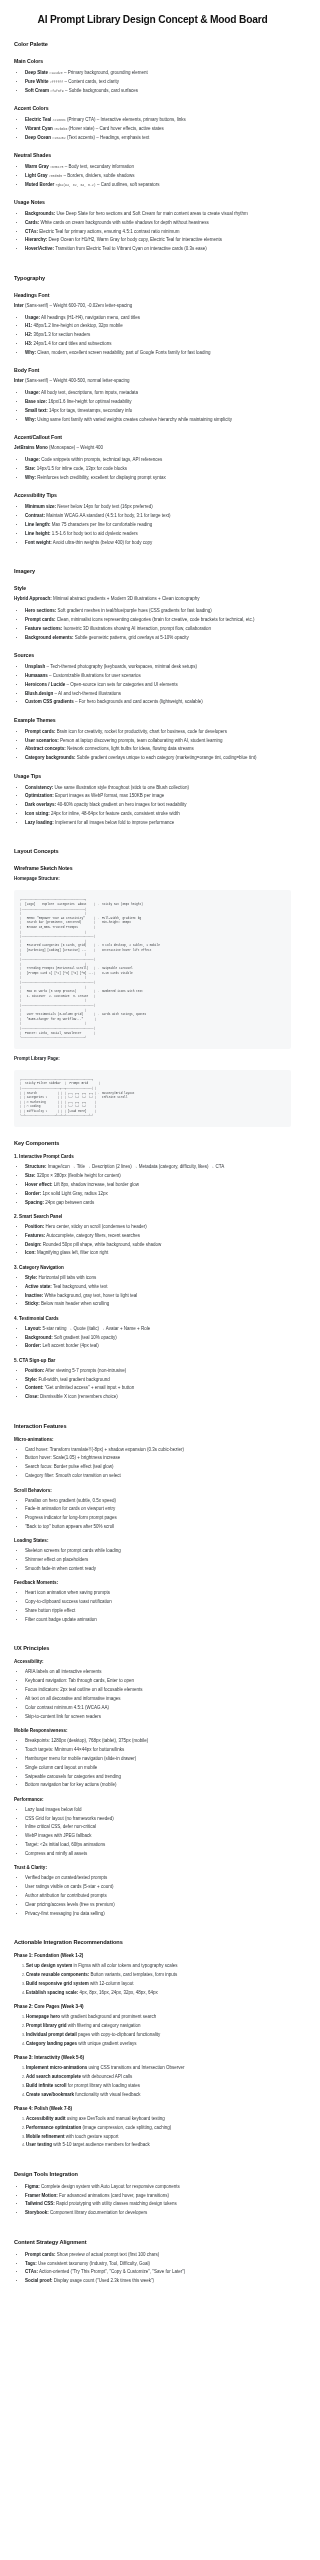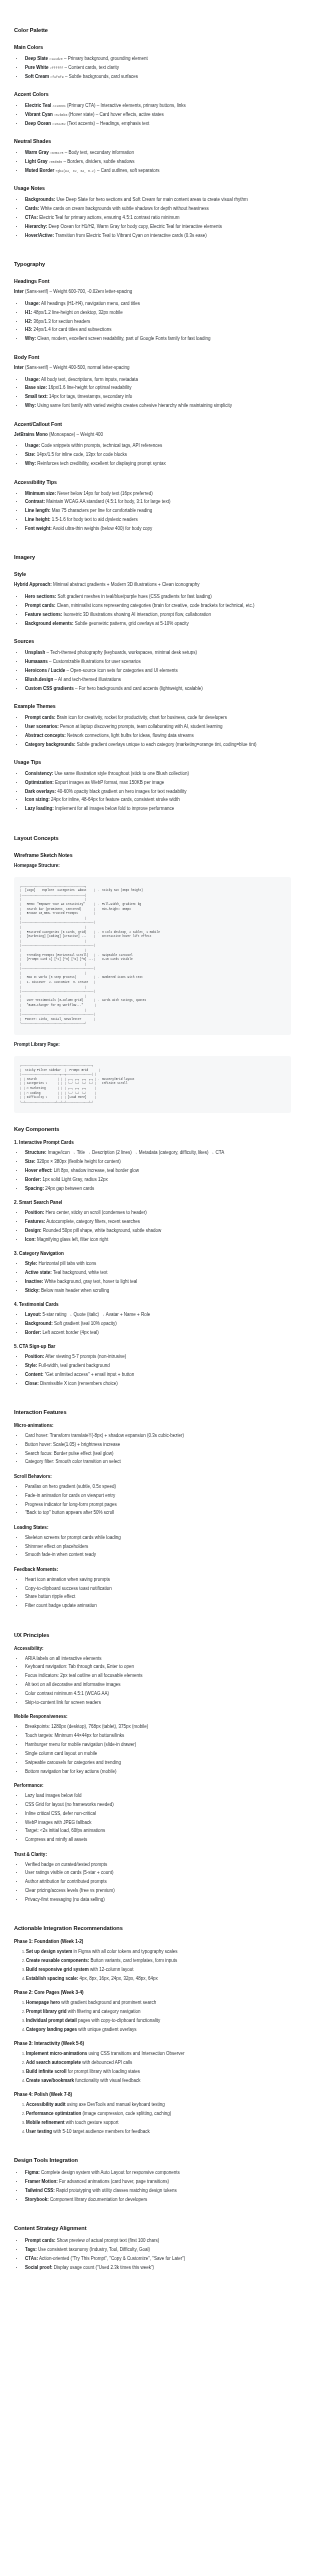--- a/index.html
+++ b/index.html
@@ -32,20 +32,21 @@
     font-size:2.85px; line-height:1.62; color:#3a3d40;
     white-space:pre;
   }
   .spacer{height:6px;}
 </style>
 </head>
 <body>
 
 <div class="page">
 
+  <h1>AI Prompt Library Design Concept &amp; Mood Board</h1>
 
   <h2>Color Palette</h2>
 
   <h3>Main Colors</h3>
   <ul>
     <li><b>Deep Slate</b> <span class="hex">#1a1d2e</span><span> – Primary background, grounding element</span></li>
     <li><b>Pure White</b> <span class="hex">#ffffff</span><span> – Content cards, text clarity</span></li>
     <li><b>Soft Cream</b> <span class="hex">#faf6f9</span><span> – Subtle backgrounds, card surfaces</span></li>
   </ul>
 

